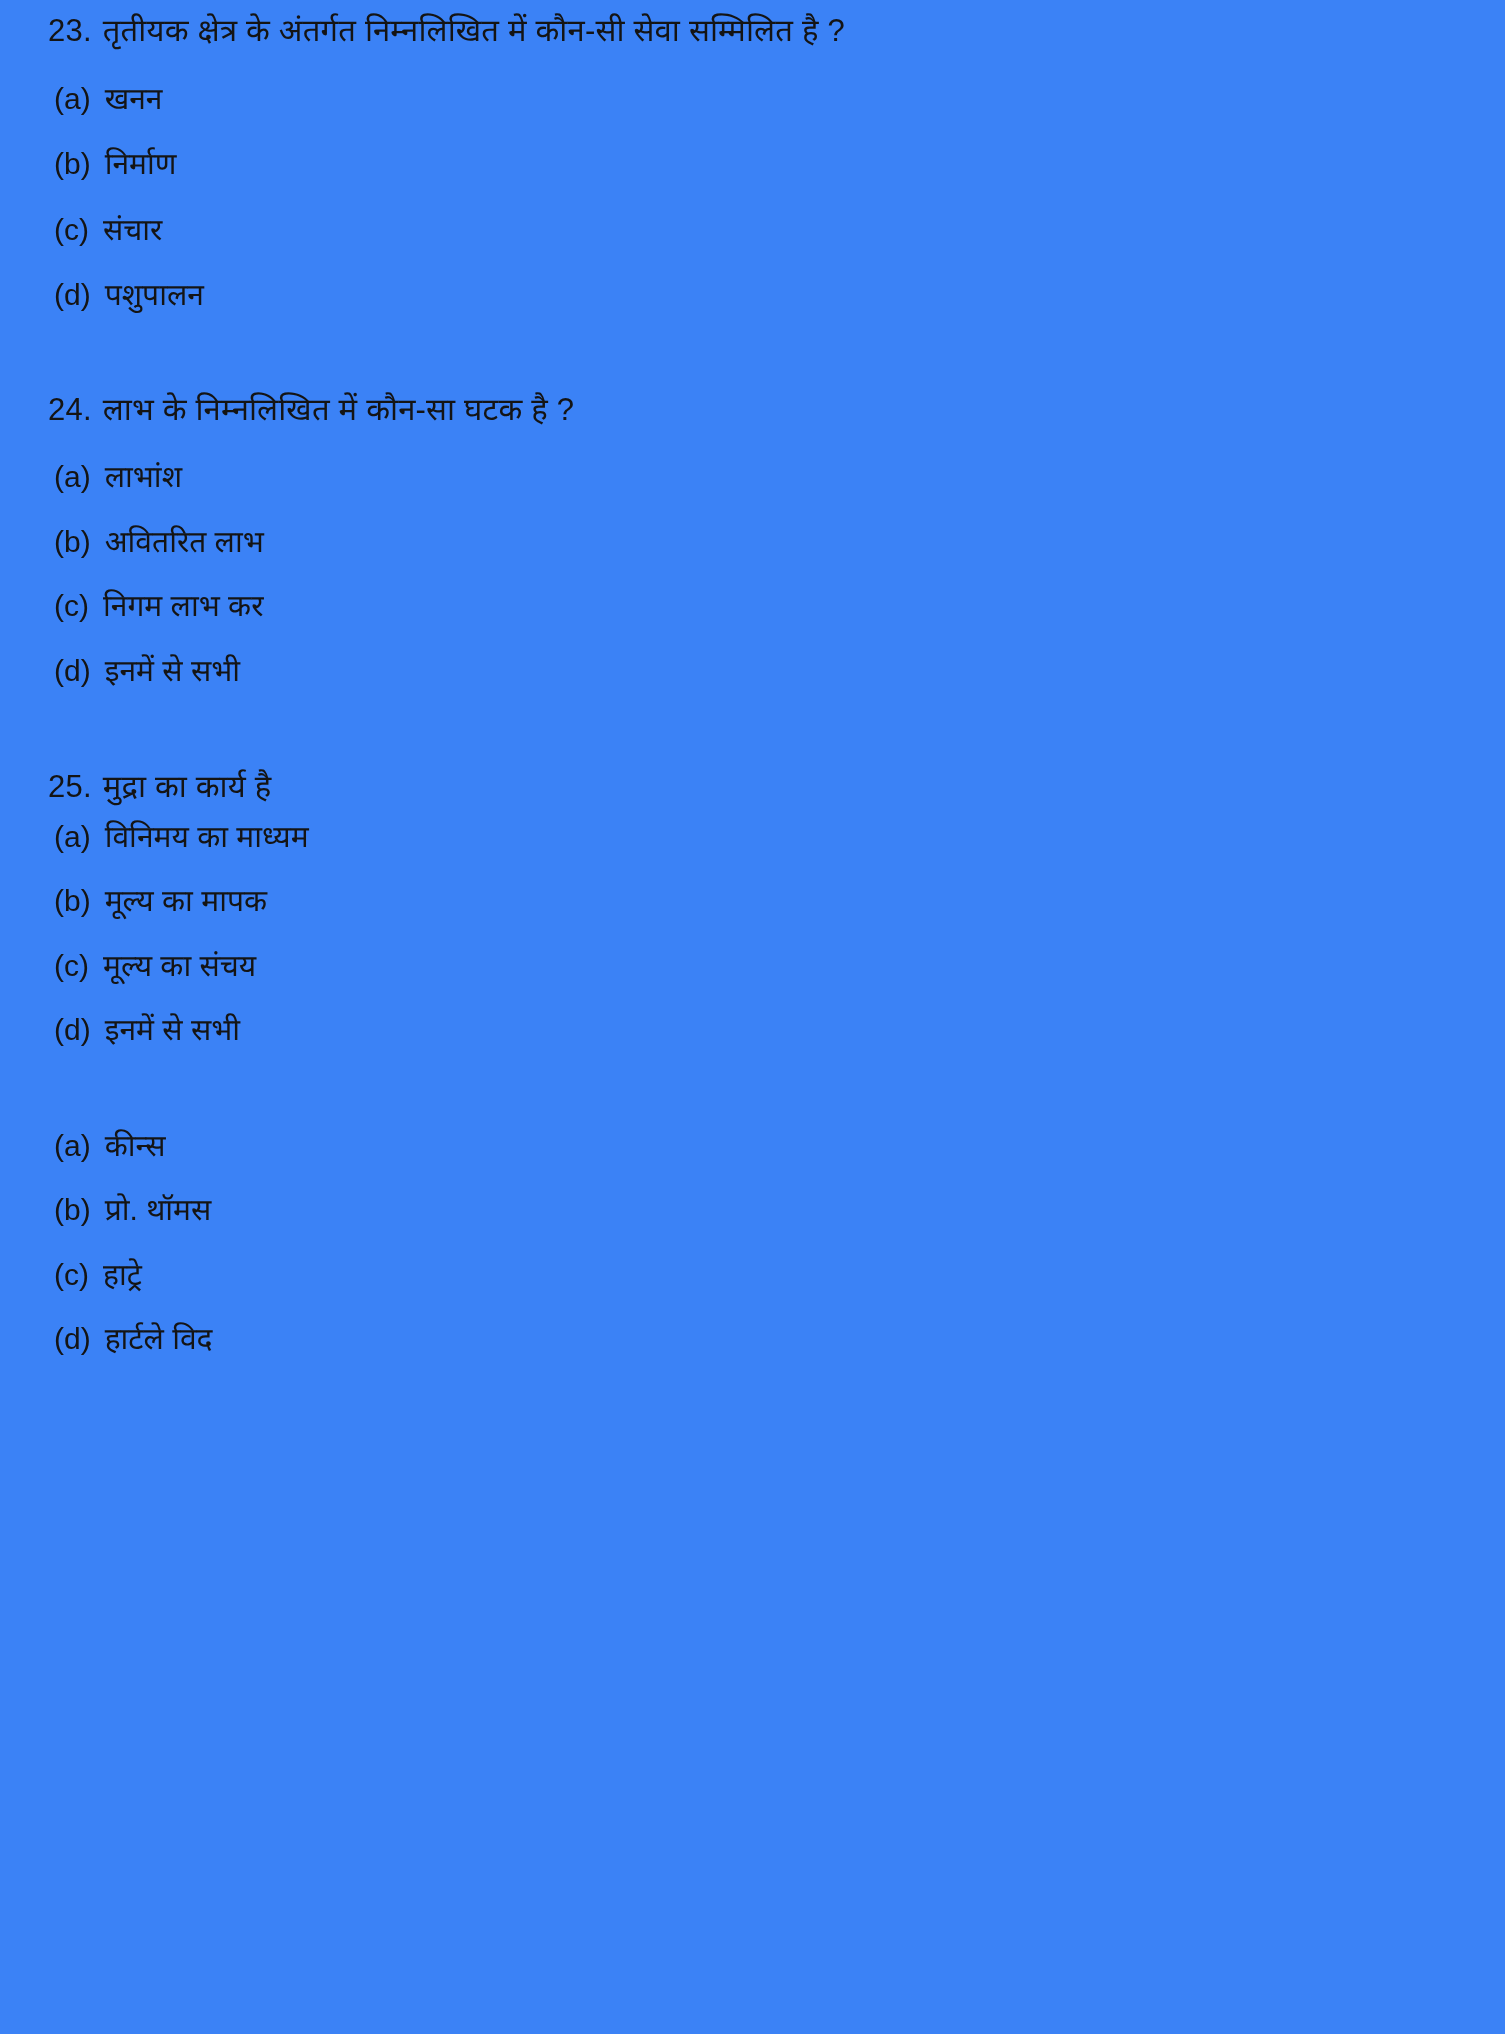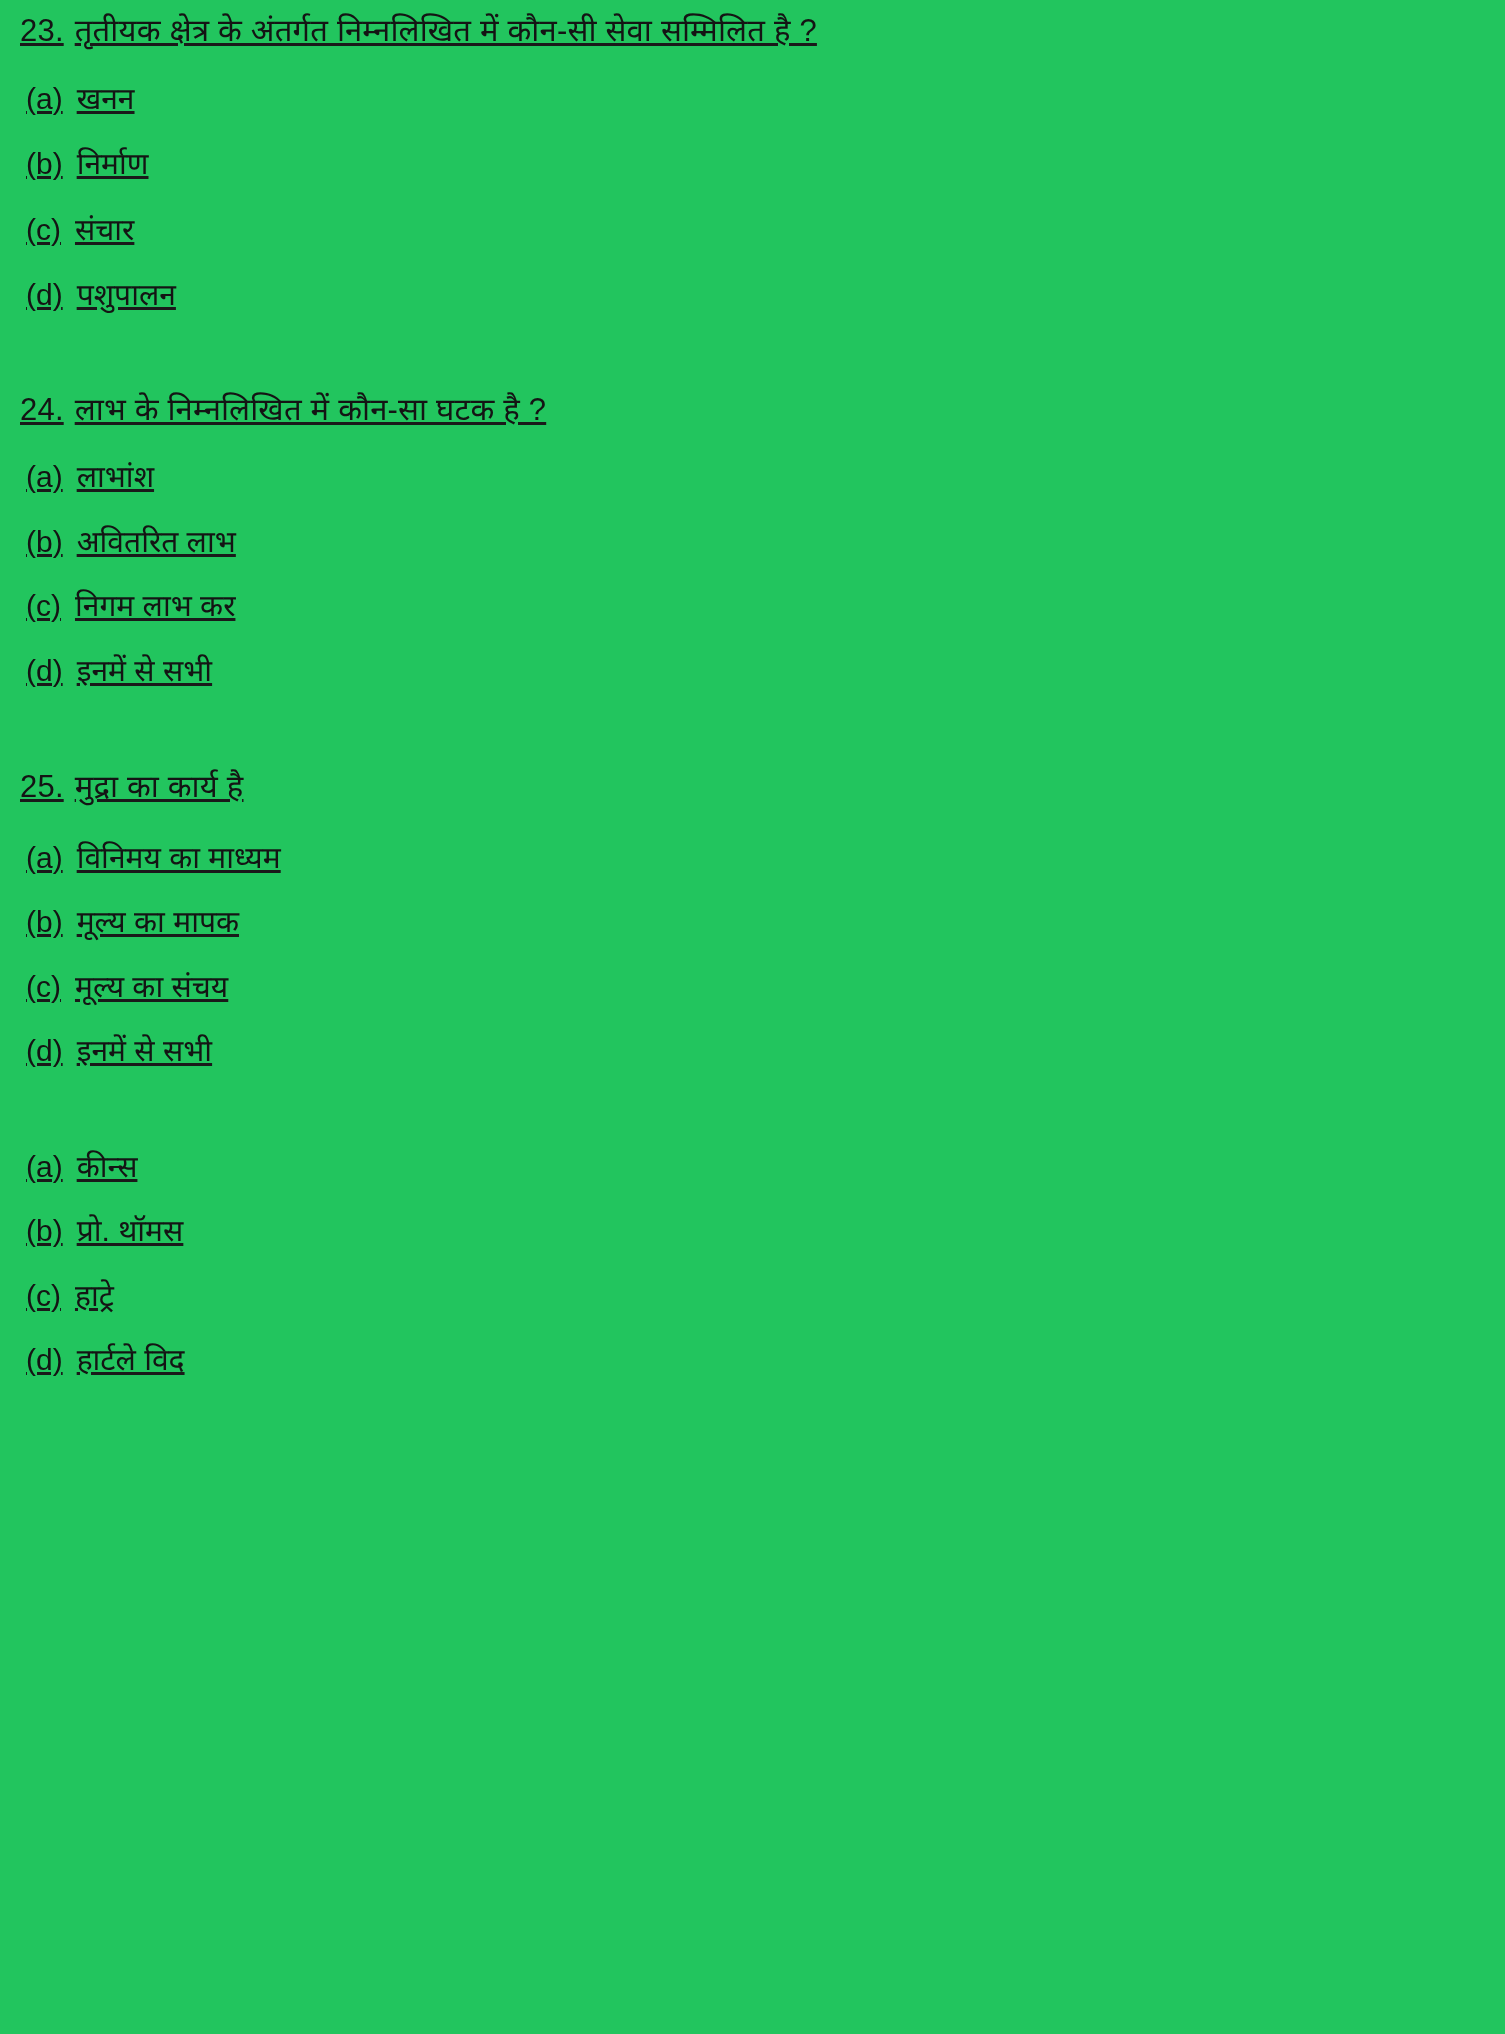--- a/index.html
+++ b/index.html
@@ -10,23 +10,22 @@
   body {
     width: 1505px;
     min-height: 2034px;
     font-family: "Liberation Sans", "DejaVu Sans", sans-serif;
     color: #1a1a1a;
   }
   .page {
     width: 1505px;
     min-height: 2034px;
     box-sizing: border-box;
-    padding: 8px 60px 40px 20px;
-    background: #22c55e;
-    text-decoration: underline;
+    padding: 8px 60px 40px 48px;
+    background: #3b82f6;
   }
   .question-block {
     margin-bottom: 64px;
   }
   .question-block:last-child {
     margin-bottom: 0;
   }
   .question-line {
     display: flex;
     align-items: flex-start;
@@ -70,21 +69,21 @@
     flex: 1 1 auto;
   }
   
   .q23 .option-item { margin-bottom: 22px; }
   .q24 .option-item { margin-bottom: 21px; }
   .q25 .option-item { margin-bottom: 21px; }
   .q26 .option-item { margin-bottom: 21px; }
   .q23 { margin-bottom: 70px; }
   .q24 { margin-bottom: 72px; }
   .q25 { margin-bottom: 72px; }
-  .q25 .question-line { margin-bottom: 25px; justify-content: space-between; }
+  .q25 .question-line { margin-bottom: 4px; justify-content: space-between; }
   .q26 .question-line { margin-bottom: 24px; }
 </style>
 </head>
 <body>
 
 <div class="page">
 
   <section class="question-block q23">
     <div class="question-line">
       <span class="q-number">23.</span>

